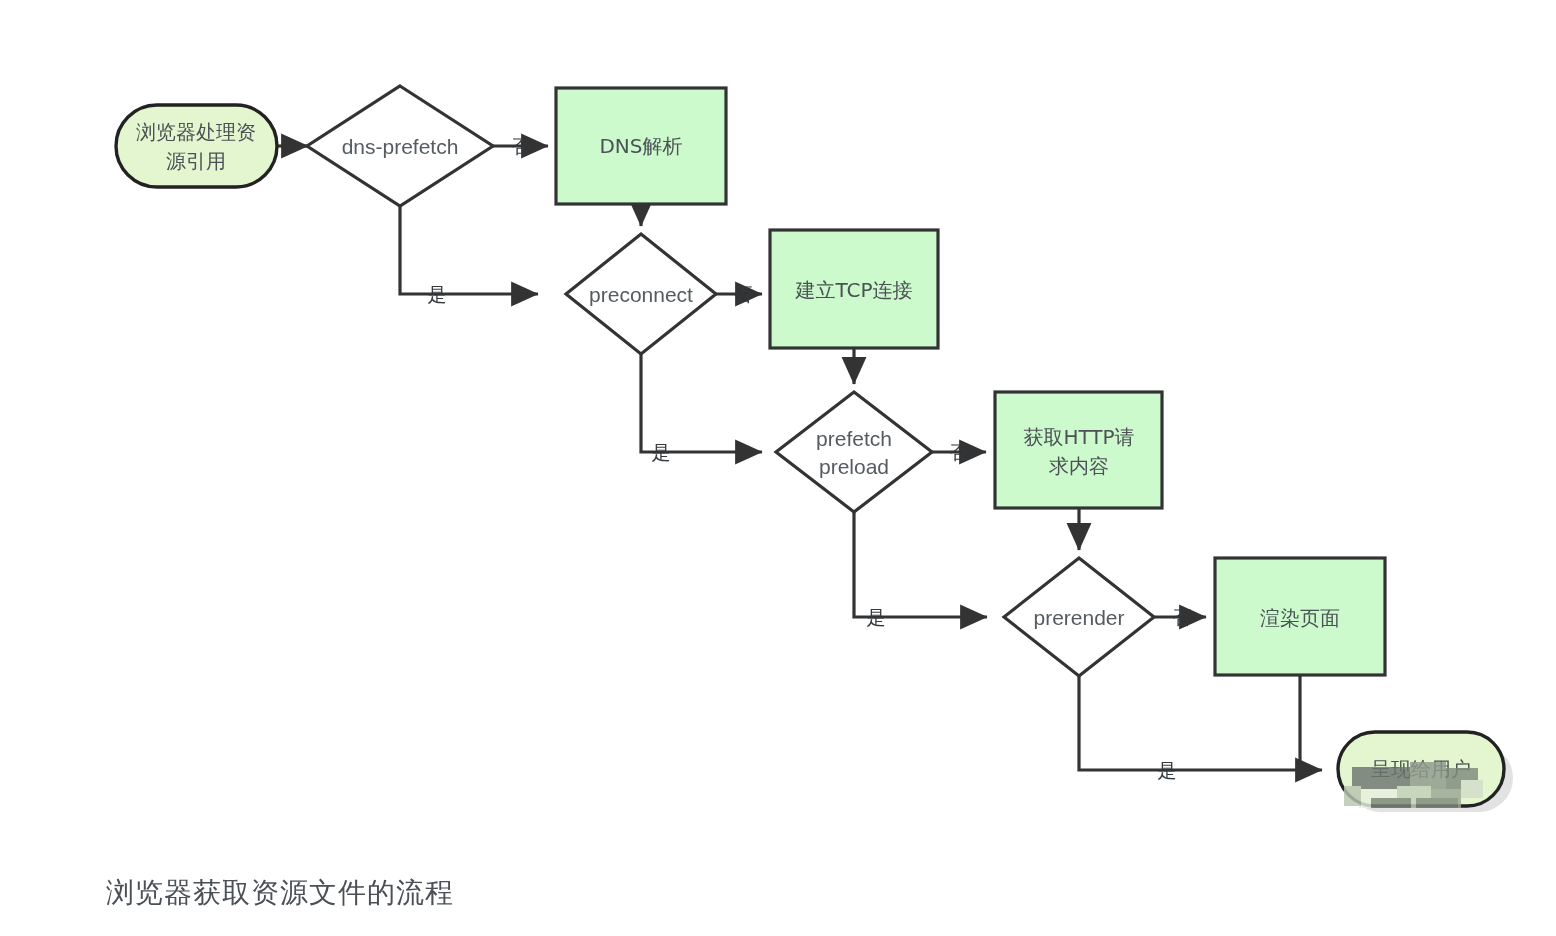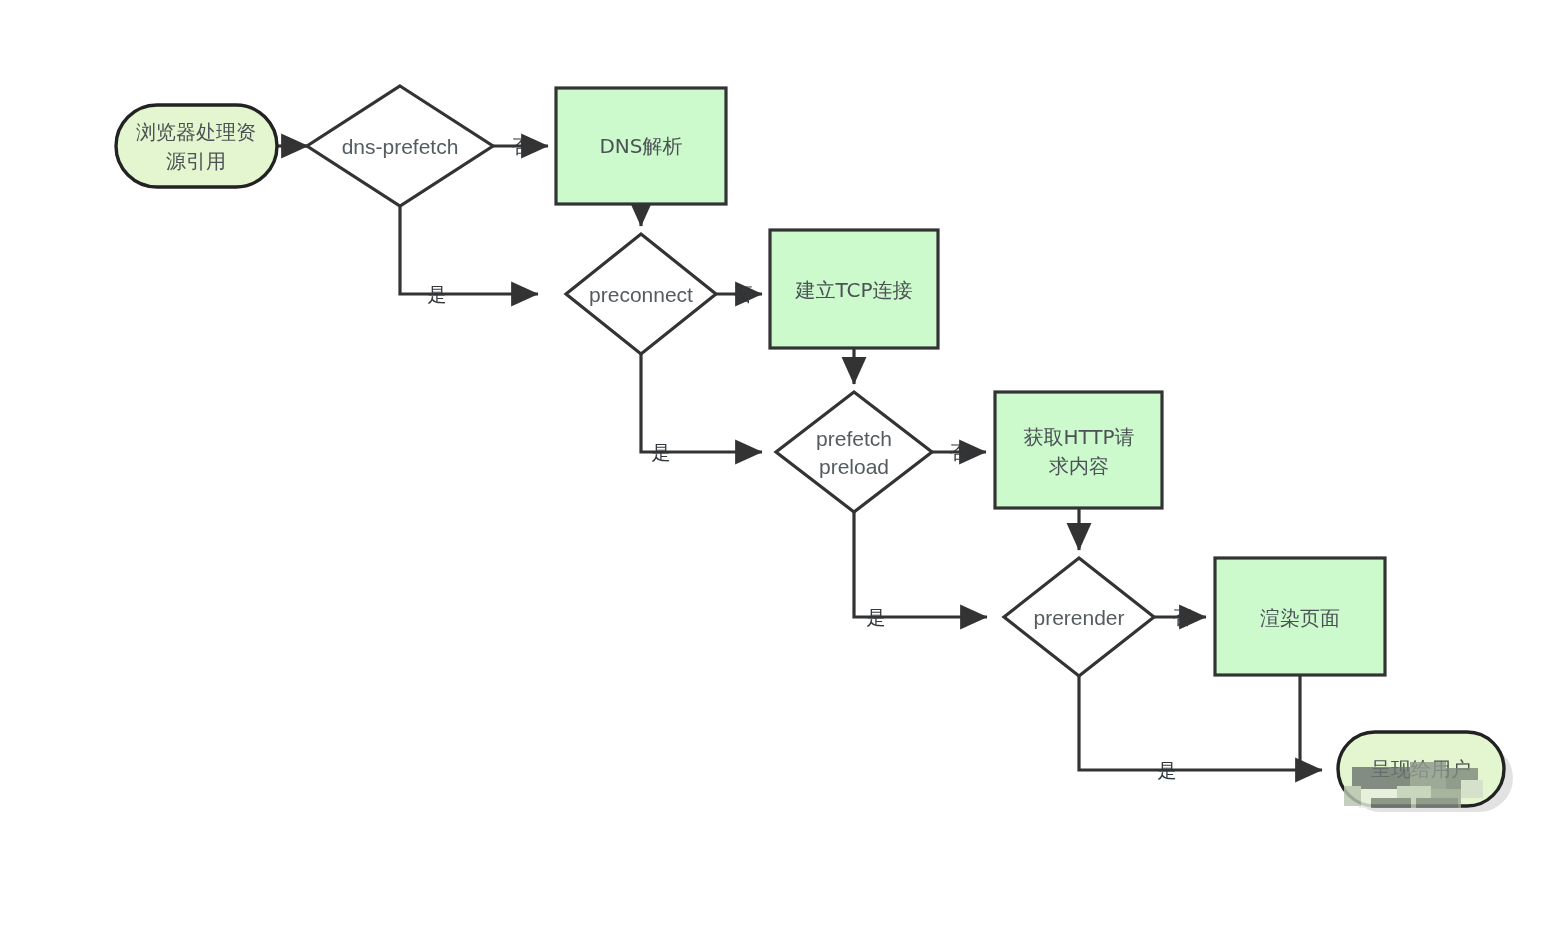--- a/index.html
+++ b/index.html
@@ -182,14 +182,15 @@
       <rect x="1359" y="789" width="38" height="19" fill="#e8efe0"></rect>
       <rect x="1397" y="786" width="34" height="22" fill="#c3cfba"></rect>
       <rect x="1431" y="789" width="30" height="19" fill="#9aa795"></rect>
       <rect x="1461" y="780" width="22" height="18" fill="#d4ddcb"></rect>
       <rect x="1344" y="786" width="17" height="20" fill="#b9c5b0"></rect>
       <rect x="1371" y="798" width="40" height="10" fill="#7b8578"></rect>
       <rect x="1416" y="798" width="42" height="10" fill="#808a7d"></rect>
     </g>
   </svg>
 
+  <div class="caption">浏览器获取资源文件的流程</div>
 
 </div>
 
 </body></html>

